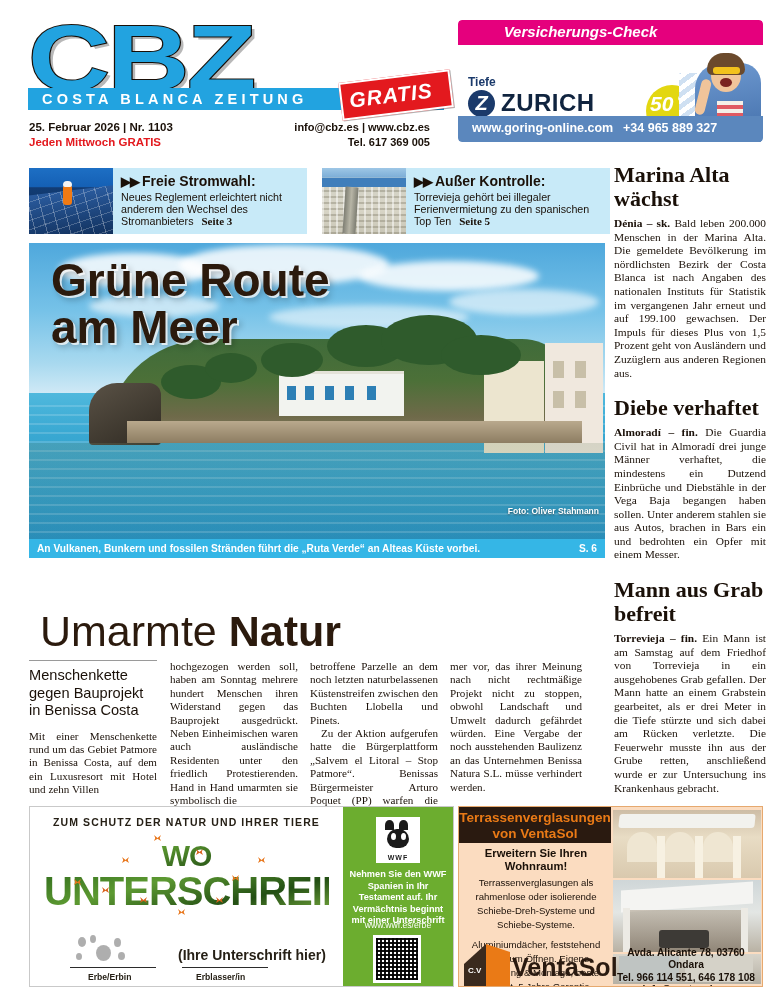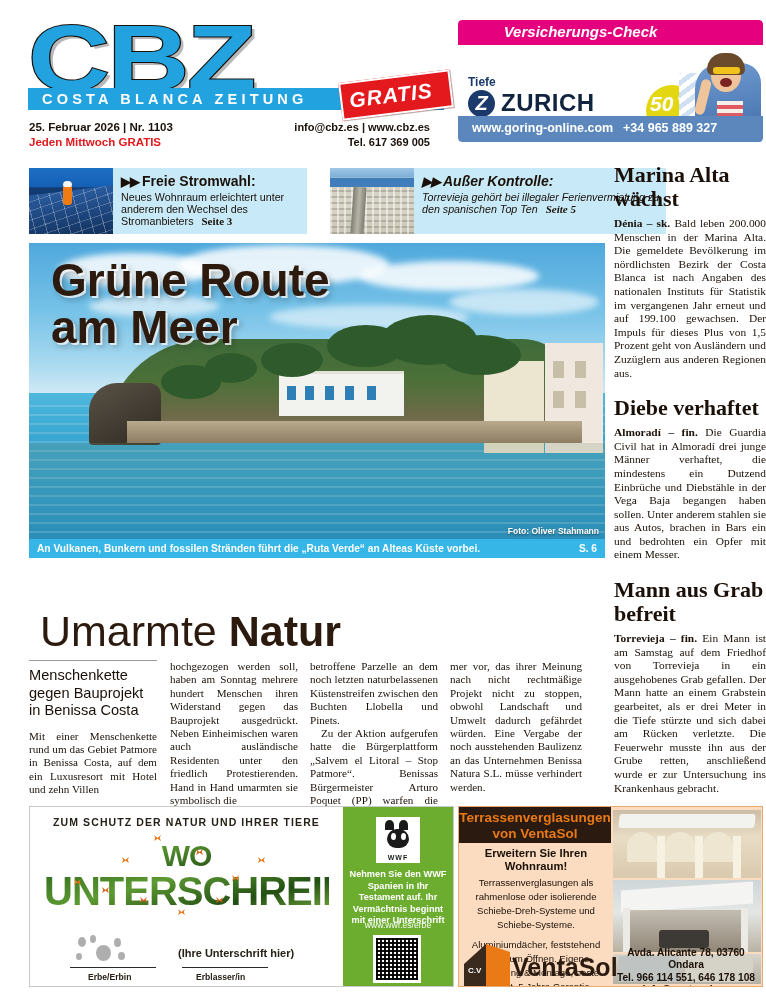--- a/index.html
+++ b/index.html
@@ -77,21 +77,21 @@
   .z-mouth{position:absolute;right:31px;top:33px;width:12px;height:9px;border-radius:50%;
        background:#7a2320;}
   .z-arm{position:absolute;right:55px;top:34px;width:10px;height:36px;border-radius:5px;
        background:#f0c49a;transform:rotate(14deg);}
   .z-shirt{position:absolute;right:20px;top:56px;width:26px;height:40px;
        background:repeating-linear-gradient(0deg,#e05a63 0 4px,#f5f0e8 4px 8px);}
 
   
   .teaser{position:absolute;top:168px;height:66px;background:#c8eaf8;}
   .teaser.left{left:29px;width:278px;}
-  .teaser.right{left:330px;width:336px;font-style:italic;}
+  .teaser.right{left:322px;width:288px;}
   .t-img{position:absolute;left:0;top:0;width:84px;height:66px;overflow:hidden;}
   .t-img.solar{background:linear-gradient(180deg,#1d6fc4 0%,#1560b5 28%,#123c74 30%,#0d2d58 100%);}
   .solar-grid{position:absolute;left:-14px;top:22px;width:118px;height:48px;
        background:
         repeating-linear-gradient(76deg,rgba(255,255,255,.28) 0 1px,transparent 1px 11px),
         repeating-linear-gradient(168deg,rgba(255,255,255,.22) 0 1px,transparent 1px 9px),
         linear-gradient(180deg,#2a5b9e,#12325f);transform:skewY(-7deg);}
   .solar-worker{position:absolute;left:34px;top:17px;width:9px;height:20px;border-radius:3px;
        background:#f07a14;}
   .solar-helm{position:absolute;left:34px;top:13px;width:9px;height:6px;border-radius:4px 4px 2px 2px;
@@ -130,21 +130,21 @@
        background:linear-gradient(150deg,#5a5246,#2f2a22);border-radius:28px 12px 4px 4px;}
   .tree{position:absolute;background:#2f5b2c;border-radius:50%;}
   .villa{position:absolute;left:250px;top:128px;width:125px;height:42px;background:#f2f3ef;
        border-top:3px solid #e4e2d8;}
   .villa i{position:absolute;top:12px;width:9px;height:14px;background:#2d7fb5;}
   .villa2{position:absolute;left:455px;top:118px;width:60px;height:92px;background:#ece5cf;}
   .villa3{position:absolute;left:516px;top:100px;width:58px;height:110px;background:#f0e8de;}
   .villa3 i{position:absolute;width:11px;height:17px;background:#c8bfa8;}
   .refl{position:absolute;left:0;top:200px;width:576px;height:115px;opacity:.32;
        background:linear-gradient(180deg,rgba(120,140,110,.7),rgba(40,110,150,0));}
-  .photocred{position:absolute;right:6px;bottom:22px;color:#fff;font-size:8.5px;
+  .photocred{position:absolute;right:6px;bottom:42px;color:#fff;font-size:8.5px;
        font-weight:bold;text-shadow:0 1px 2px rgba(0,0,0,.5);}
   .mainhead{position:absolute;left:22px;top:14px;width:340px;
        font-size:46px;font-weight:bold;line-height:47px;color:#2b1a0d;
        text-shadow:2px 2px 0 rgba(255,255,255,.75),4px 4px 6px rgba(0,0,0,.25);}
   .capbar{position:absolute;left:0;bottom:0;width:576px;height:19px;background:#35b6e6;}
   .capbar .cap{position:absolute;left:8px;top:3.5px;font-size:10.2px;font-weight:bold;color:#fff;}
   .capbar .pg{position:absolute;right:8px;top:3.5px;font-size:10.2px;font-weight:bold;color:#fff;}
 
   
   .sidebar{position:absolute;left:614px;top:163px;width:152px;}
@@ -180,21 +180,21 @@
        color:#3f7a25;letter-spacing:-1px;
        background:linear-gradient(165deg,#2f6b1c 0%,#5d9a32 35%,#234f14 70%,#79ad3f 100%);
        -webkit-background-clip:text;background-clip:text;color:transparent;
        text-shadow:none;}
   .wwf-w1{top:4px;font-size:30px;}
   .wwf-w2{top:34px;font-size:40px;}
   .bfly{position:absolute;width:7px;height:6px;background:#e8761b;
        clip-path:polygon(50% 50%,0 0,18% 52%,0 100%,50% 62%,100% 100%,82% 52%,100% 0);}
   .wwf-paws{position:absolute;left:44px;top:128px;width:54px;height:28px;opacity:.7;}
   .paw{position:absolute;border-radius:50%;background:#8d8d8d;}
-  .sig-note{position:absolute;left:148px;top:140px;font-size:11px;font-weight:bold;color:#262016;}
+  .sig-note{position:absolute;left:148px;top:140px;font-size:14px;font-weight:bold;color:#262016;}
   .sig-line{position:absolute;height:1px;background:#2b2b2b;}
   .sig-lab{position:absolute;font-size:8.6px;font-weight:bold;color:#262016;}
   .wwf-right{position:absolute;right:0;top:0;width:110px;height:179px;background:#6cad2f;}
   .panda{position:absolute;left:33px;top:10px;width:44px;height:46px;background:#fff;}
   .panda-b{position:absolute;left:8px;top:3px;width:28px;height:28px;}
   .panda-b::before{content:"";position:absolute;left:3px;top:9px;width:22px;height:19px;
        background:#1a1a1a;border-radius:11px 11px 10px 10px;}
   .panda-b::after{content:"";position:absolute;left:1px;top:0;width:9px;height:10px;
        background:#1a1a1a;border-radius:50% 50% 0 0;box-shadow:14px 0 0 #1a1a1a;}
   .panda-eye{position:absolute;top:13px;width:5px;height:7px;background:#fff;border-radius:50%;}
@@ -309,21 +309,21 @@
     <div class="t-img solar">
       <div class="solar-grid"></div>
       <div class="solar-worker"></div>
       <div class="solar-helm"></div>
     </div>
     <div class="t-txt">
       <div class="t-head">
         <span class="t-arrow">▶▶</span><span>Freie Stromwahl:</span>
       </div>
       <div class="t-body">
-        <span>Neues Wohnraum erleichtert unter anderem den Wechsel des Stromanbieters</span><span class="t-page">Seite 3</span>
+        <span>Neues Reglement erleichtert nicht anderem den Wechsel des Stromanbieters</span><span class="t-page">Seite 3</span>
       </div>
     </div>
   </div>
 
   <div class="teaser right">
     <div class="t-img aerial">
       <div class="aerial-sea"></div>
       <div class="aerial-blocks"></div>
       <div class="aerial-road"></div>
     </div>

